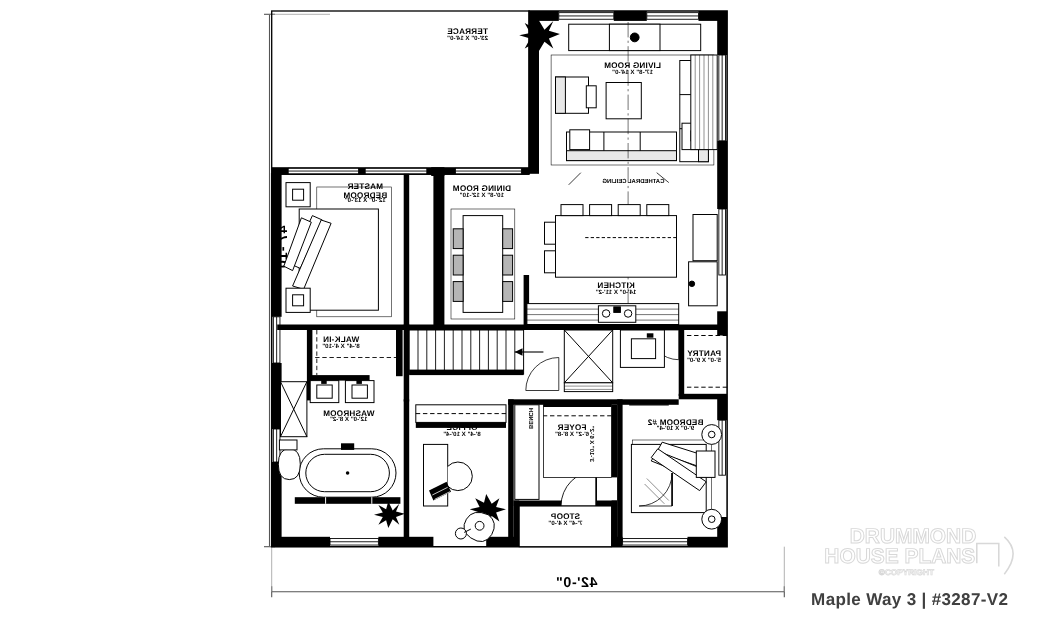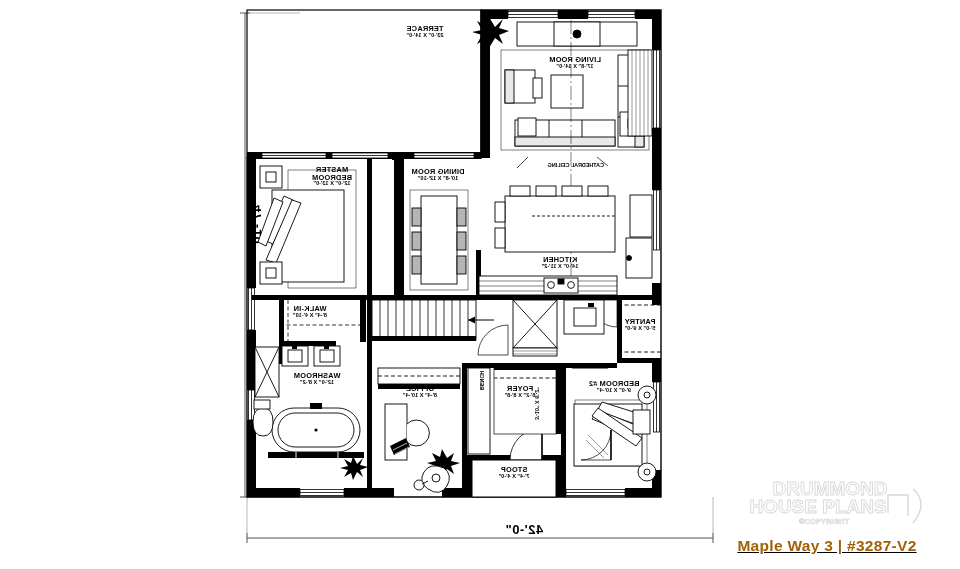--- a/index.html
+++ b/index.html
@@ -14,23 +14,23 @@
 
   .rm-label{position:absolute;text-align:center;line-height:1.02;
             font-weight:bold;white-space:nowrap;}
   .rm-label .nm{display:block;font-size:7.4px;letter-spacing:.2px;}
   .rm-label .dm{display:block;font-size:5.6px;font-weight:bold;letter-spacing:0;}
   .tiny{position:absolute;font-size:5.4px;font-weight:bold;white-space:nowrap;}
 
   .dimtext{position:absolute;font-size:13px;font-weight:bold;letter-spacing:.5px;}
 
   
-  #brand{position:absolute;right:18px;bottom:14px;text-align:center;width:230px;text-decoration:underline;}
+  #brand{position:absolute;right:18px;bottom:14px;text-align:center;width:230px;}
   #brandtitle{font-size:15.5px;font-weight:bold;letter-spacing:.3px;
-              color:#a16207;white-space:nowrap;}
+              color:#404040;white-space:nowrap;}
   .logotxt{fill:none;stroke:#d8d8d8;stroke-width:.9px;
            font-family:"Liberation Sans",sans-serif;font-weight:bold;}
 </style>
 </head>
 <body>
 
 <div id="canvas">
 
   <svg width="960" height="569" style="position:absolute;left:0;top:0;">
 

